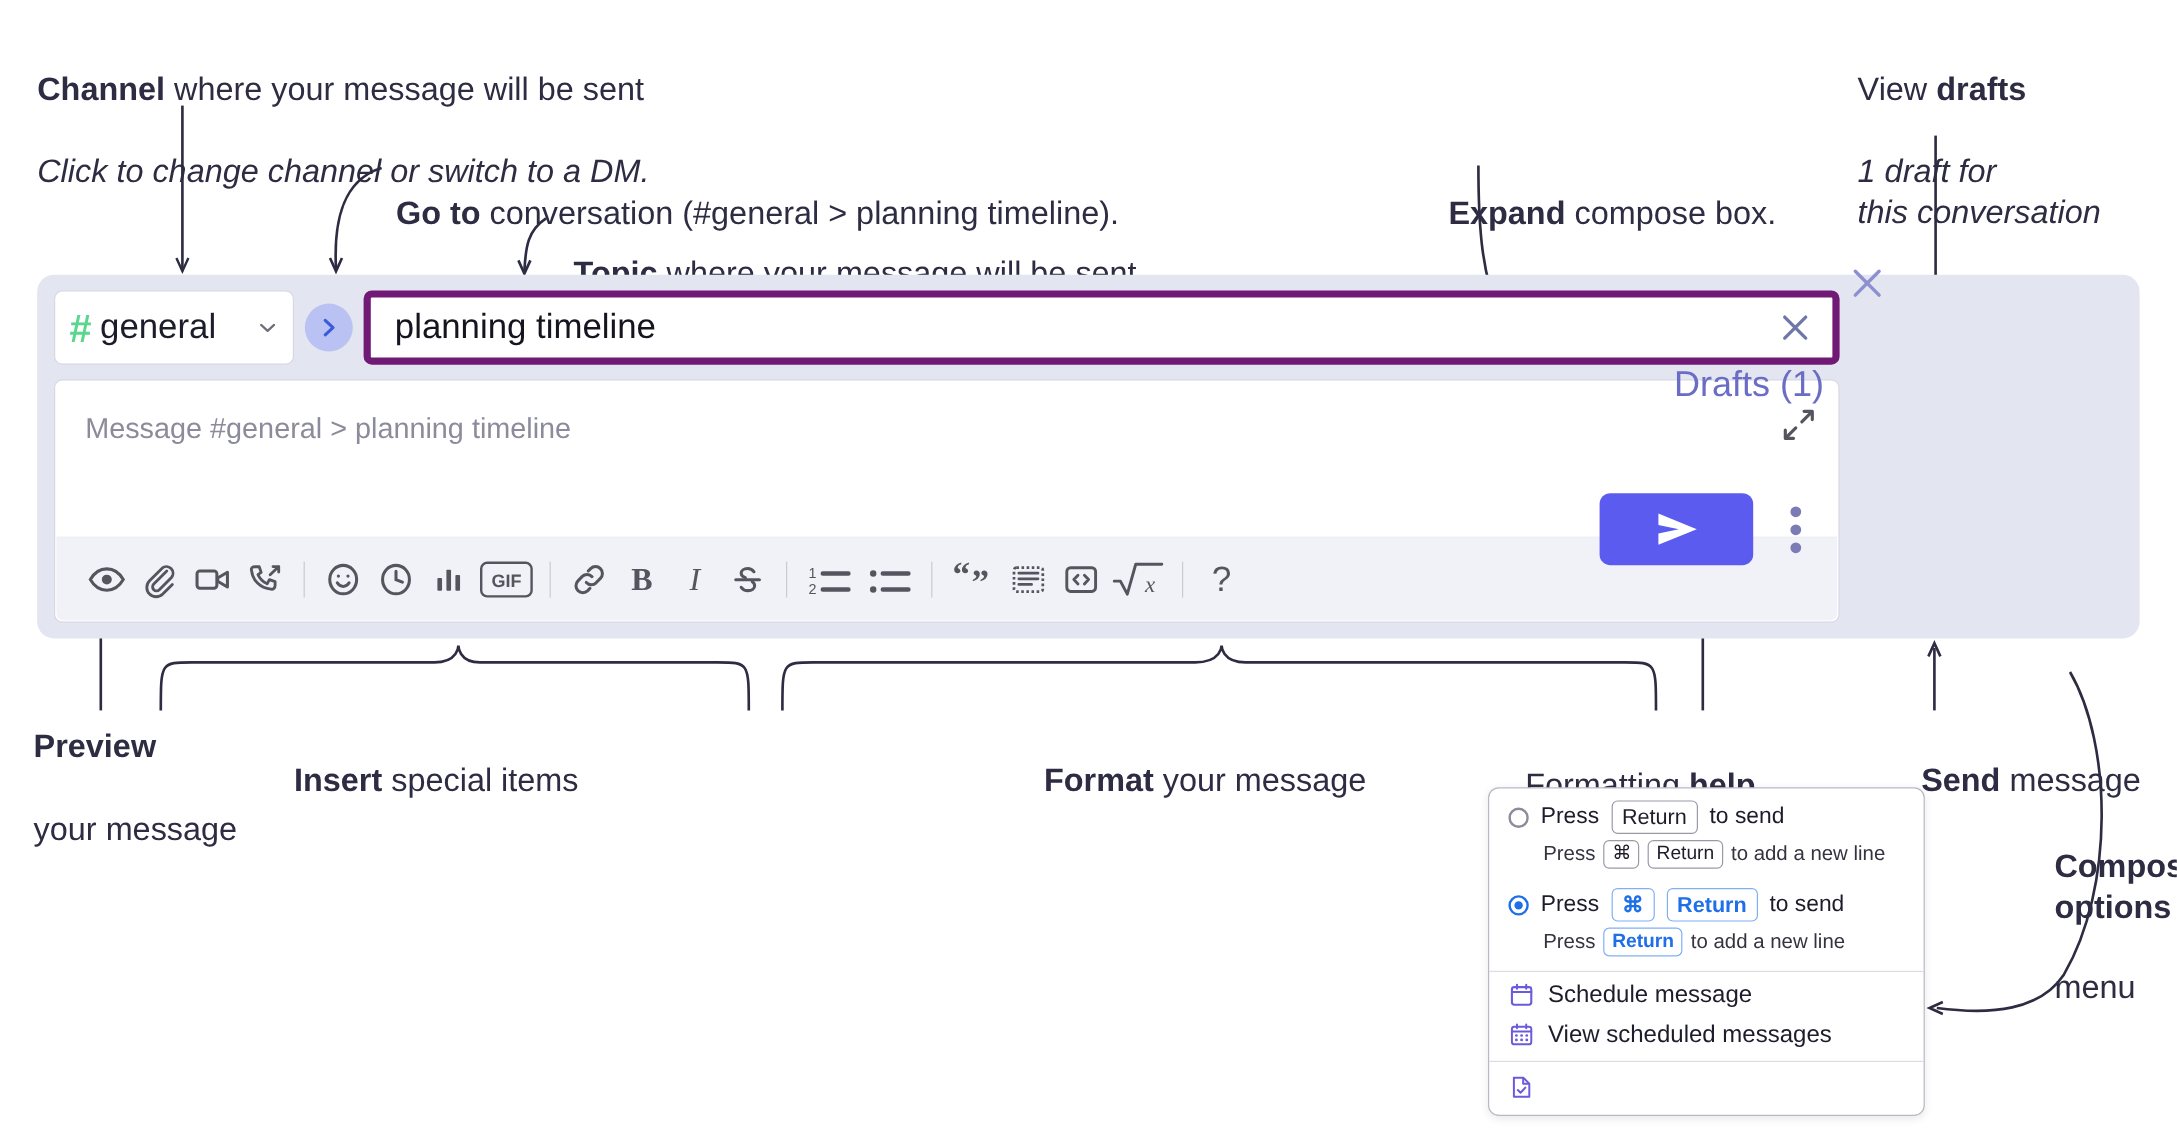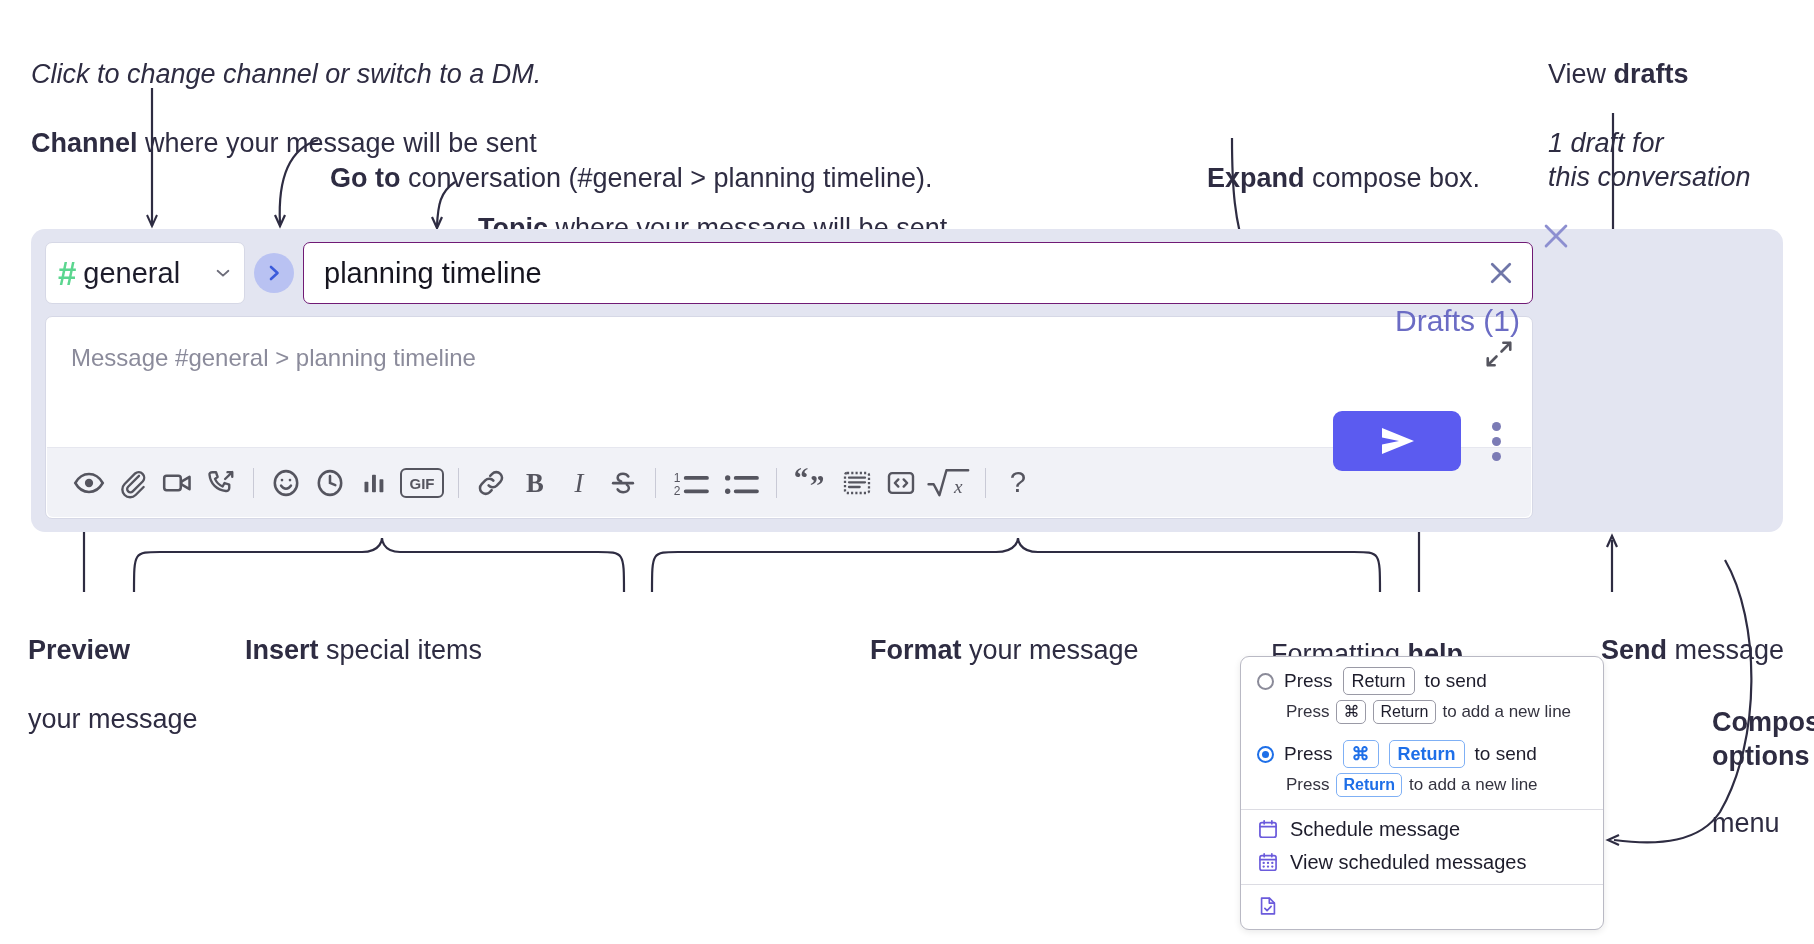--- a/index.html
+++ b/index.html
@@ -31,21 +31,21 @@
     display:flex;align-items:center;gap:8px;padding:0 12px;box-sizing:border-box;
   }
   .hash{color:#5bd68f;font-size:33px;font-weight:bold;line-height:1;letter-spacing:-1px;}
   #channel-name{font-size:29px;color:#1d1c2b;flex:1;}
   .chev{width:18px;height:18px;flex:none;}
   #goto-btn{
     width:40px;height:40px;border-radius:50%;background:#b9c2f2;margin:0 9px;
     display:flex;align-items:center;justify-content:center;flex:none;
   }
   #topic-field{
-    flex:1;height:62px;background:#fff;border:1px solid #701a75;border-radius:7px;
+    flex:1;height:62px;background:#fff;border:6px solid #701a75;border-radius:7px;
     display:flex;align-items:center;padding:0 16px 0 20px;box-sizing:border-box;
   }
   #topic-value{flex:1;font-size:29px;color:#16151f;}
   .xicon{width:30px;height:30px;flex:none;}
 
   
   #msg-box{
     position:absolute;left:0;top:74px;width:100%;height:203px;
     background:#fff;border:1px solid #d6d8e6;border-radius:7px;box-sizing:border-box;
   }
@@ -131,22 +131,22 @@
     <path d="M134,592 C134,552 134,552 160,552 L362,552 C382,552 382,538 382,538 C382,538 382,552 400,552 L598,552 C624,552 624,552 624,592"></path>
 
     <path d="M652,592 C652,552 652,552 678,552 L996,552 C1018,552 1018,538 1018,538 C1018,538 1018,552 1038,552 L1354,552 C1380,552 1380,552 1380,592"></path>
 
     <path d="M1725,560 C1760,620 1762,740 1720,812 C1700,842 1660,846 1614,840"></path>
     <path d="M1608,840 l11,-5 l-11,5 l11,5"></path>
   </g>
 </svg>
 
 <div class="ann" style="left:31px;top:22px;">
+  <div><b>Channel</b><span> where your message will be sent</span></div>
   <div><i>Click to change channel or switch to a DM.</i></div>
-  <div><b>Channel</b><span> where your message will be sent</span></div>
 </div>
 
 <div class="ann" style="left:330px;top:126px;">
   <b>Go to</b><span> conversation (#general &gt; planning timeline).</span>
 </div>
 
 <div class="ann" style="left:478px;top:176px;">
   <b>Topic</b><span> where your message will be sent</span>
 </div>
 
@@ -357,21 +357,21 @@
     </svg>
   </div>
 
   <div id="kebab">
     <span class="kdot"></span>
     <span class="kdot"></span>
     <span class="kdot"></span>
   </div>
 </div>
 
-<div class="ann" style="left:28px;top:598px;">
+<div class="ann" style="left:28px;top:570px;">
   <div><b>Preview</b></div>
   <div><span>your message</span></div>
 </div>
 
 <div class="ann" style="left:245px;top:598px;">
   <b>Insert</b><span> special items</span>
 </div>
 
 <div class="ann" style="left:870px;top:598px;">
   <b>Format</b><span> your message</span>

